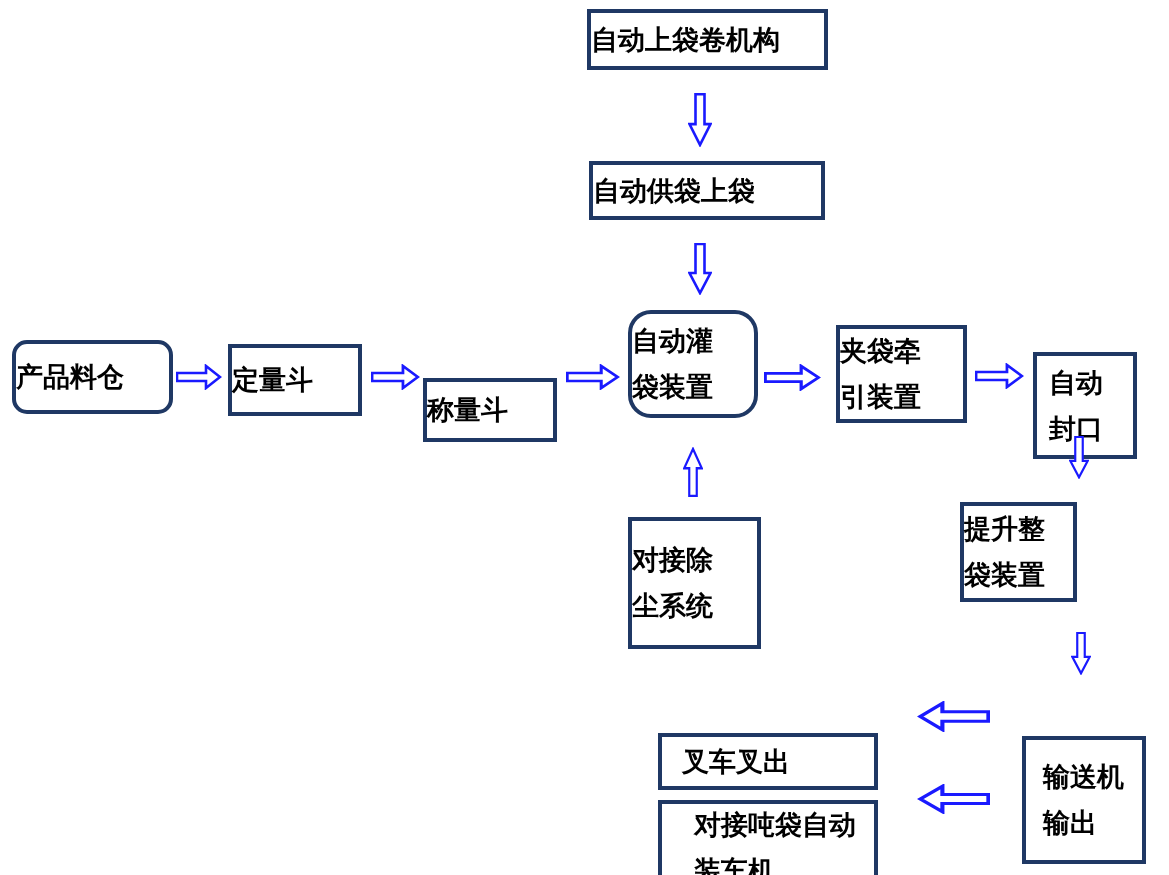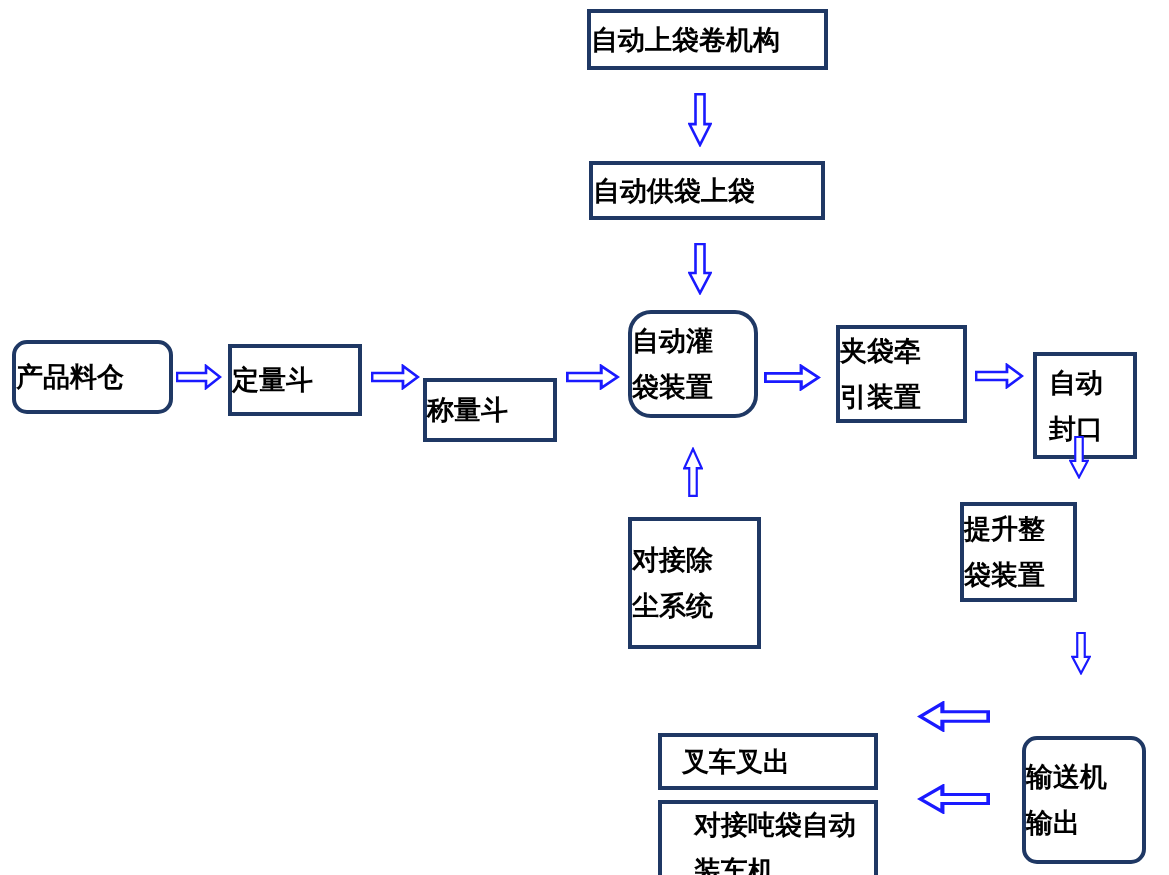--- a/index.html
+++ b/index.html
@@ -85,21 +85,21 @@
   <div class="node" style="left:628px; top:517px; width:133px; height:132px;">
     <span>对接除</span>
     <span>尘系统</span>
   </div>
 
   <div class="node" style="left:960px; top:502px; width:117px; height:100px;">
     <span>提升整</span>
     <span>袋装置</span>
   </div>
 
-  <div class="node align-left" style="left:1022px; top:688px; width:124px; height:128px; border-radius:15px;">
+  <div class="node align-left" style="left:1022px; top:688px; width:124px; height:128px; padding-left:17px;">
     <span>输送机</span>
     <span>输出</span>
   </div>
 
   <div class="node align-left" style="left:658px; top:685px; width:220px; height:57px; padding-left:20px;">
     <span>叉车叉出</span>
   </div>
 
   <div class="node align-left" style="left:658px; top:752px; width:220px; height:96px; padding-left:32px;font-family:Liberation Serif, serif;">
     <span>对接吨袋自动</span>

